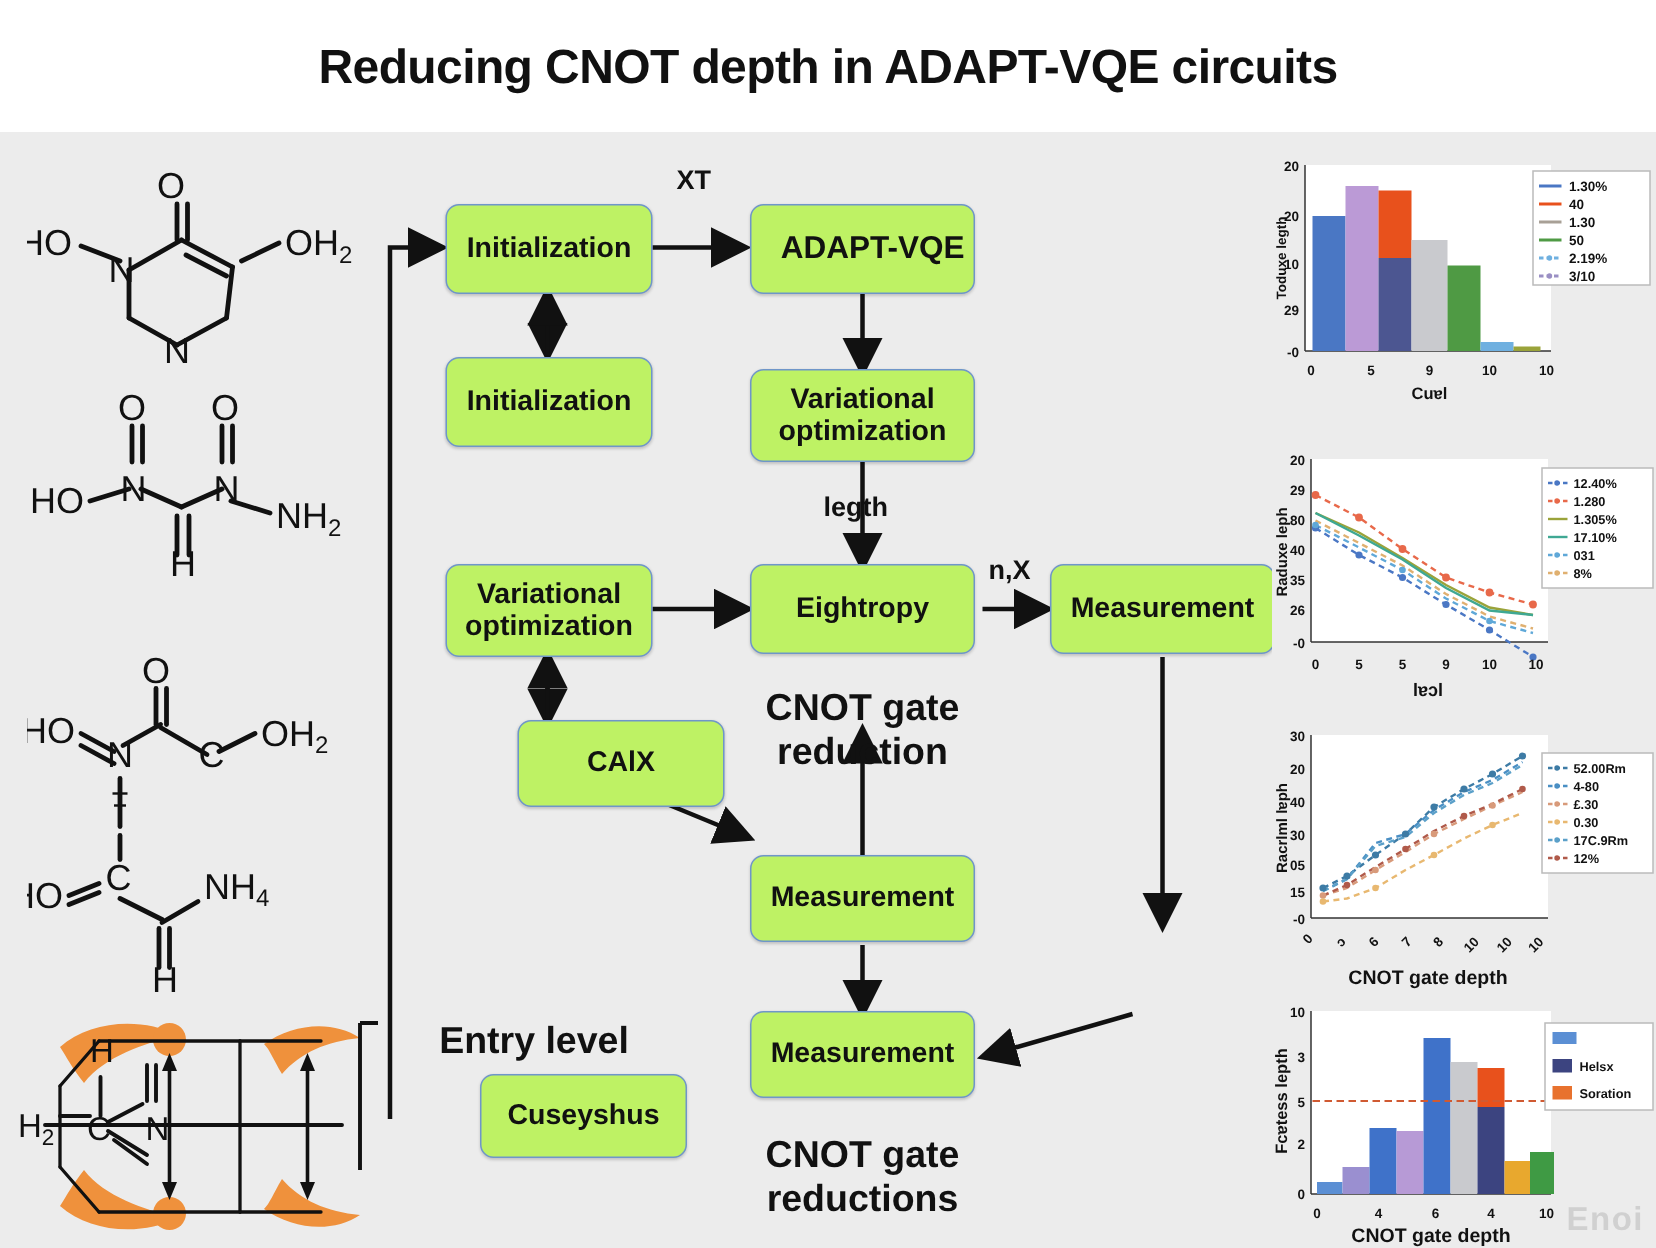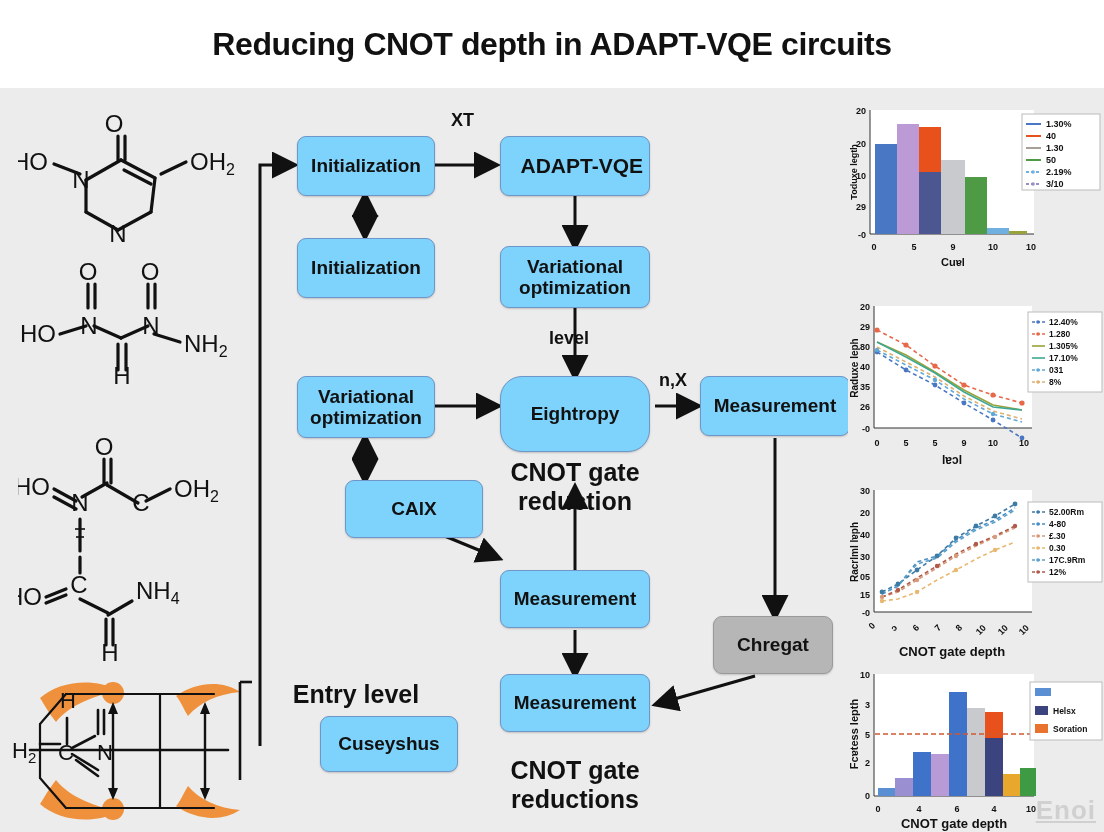--- a/index.html
+++ b/index.html
@@ -33,21 +33,21 @@
 
   
   .mol-col{position:absolute;left:0;top:0;width:265px;height:744px;}
   .mol{position:absolute;}
   .mol svg{display:block;}
 
   
   .flow{position:absolute;left:255px;top:0;width:600px;height:744px;}
   .node{
     position:absolute;
-    background:#7dd3fc;
+    background:#bef264;
     border:1px solid #6f96c9;
     border-radius:9px;
     box-shadow:0 1px 2px rgba(0,0,0,0.18);
     display:flex;align-items:center;justify-content:center;
     text-align:center;
     color:#111111;
     font-weight:bold;
     font-size:19px;
     line-height:1.12;
     padding:0 6px;
@@ -71,25 +71,24 @@
   }
   .arrows{position:absolute;left:0;top:0;width:600px;height:744px;pointer-events:none;}
 
   
   .charts{position:absolute;left:848px;top:0;width:256px;height:744px;}
   .chart{position:absolute;left:0;width:256px;}
   .chart svg{display:block;}
 
   .watermark{
     position:absolute;right:8px;bottom:6px;
-    font-size:26px;color:rgba(150,150,150,0.32);
+    font-size:22px;color:rgba(150,150,150,0.32);
     font-weight:bold;letter-spacing:1px;
     font-family:"Liberation Sans", sans-serif;
     pointer-events:none;
-    text-decoration:underline;
   }
 </style>
 </head>
 <body>
 
 <div id="root">
 
   <div class="title-bar">
     <div class="title-text">Reducing CNOT depth in ADAPT-VQE circuits</div>
   </div>
@@ -302,50 +301,47 @@
       <div class="node" style="left:245px;top:158px;width:150px;height:62px;white-space:pre-line;">
         <span style="white-space:pre-line">Variational
 optimization</span>
       </div>
 
       <div class="node" style="left:42px;top:288px;width:138px;height:62px;white-space:pre-line;">
         <span style="white-space:pre-line">Variational
 optimization</span>
       </div>
 
-      <div class="node" style="left:245px;top:288px;width:150px;height:76px;border-radius:22px;">
+      <div class="node" style="left:245px;top:288px;width:150px;height:60px;">
         <span>Eightropy</span>
       </div>
 
       <div class="node" style="left:445px;top:288px;width:150px;height:60px;">
         <span>Measurement</span>
       </div>
 
       <div class="node" style="left:42px;top:392px;width:138px;height:58px;margin-left:48px;">
         <span>CAlX</span>
       </div>
 
       <div class="node" style="left:245px;top:482px;width:150px;height:58px;">
         <span>Measurement</span>
       </div>
 
       <div class="node" style="left:245px;top:586px;width:150px;height:58px;">
         <span>Measurement</span>
       </div>
 
-      <div class="node gray" style="left:458px;top:528px;width:120px;height:58px;">
-        <span>Chregat</span>
-      </div>
 
       <div class="node" style="left:42px;top:628px;width:138px;height:56px;margin-left:23px;">
         <span>Cuseyshus</span>
       </div>
 
       <div class="edge-label" style="left:196px;top:22px;">XT</div>
-      <div class="edge-label" style="left:294px;top:240px;">level</div>
+      <div class="edge-label" style="left:294px;top:240px;">legth</div>
       <div class="edge-label" style="left:404px;top:282px;">n,X</div>
 
       <div class="caption" style="left:240px;top:370px;width:160px;white-space:pre-line;">CNOT gate
 reduction</div>
       <div class="caption" style="left:240px;top:668px;width:160px;white-space:pre-line;">CNOT gate
 reductions</div>
       <div class="caption" style="left:32px;top:592px;width:138px;">Entry level</div>
     </div>
 
     <div class="charts">

